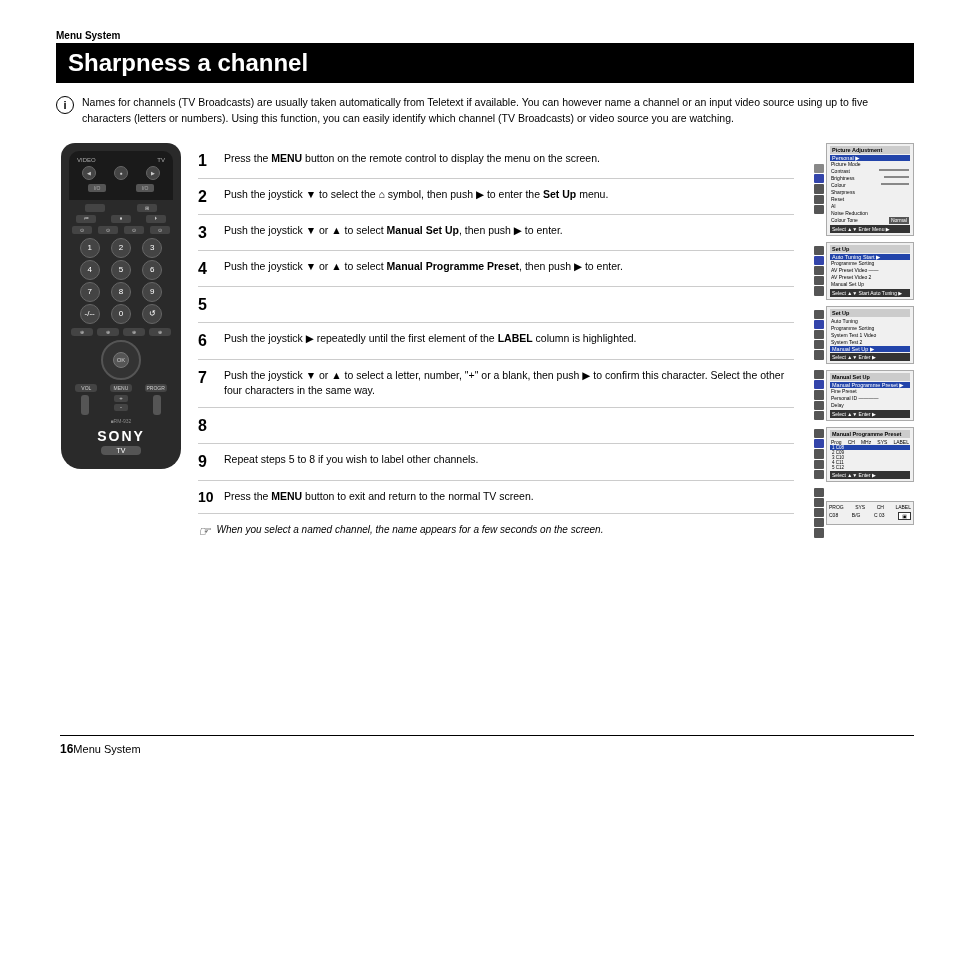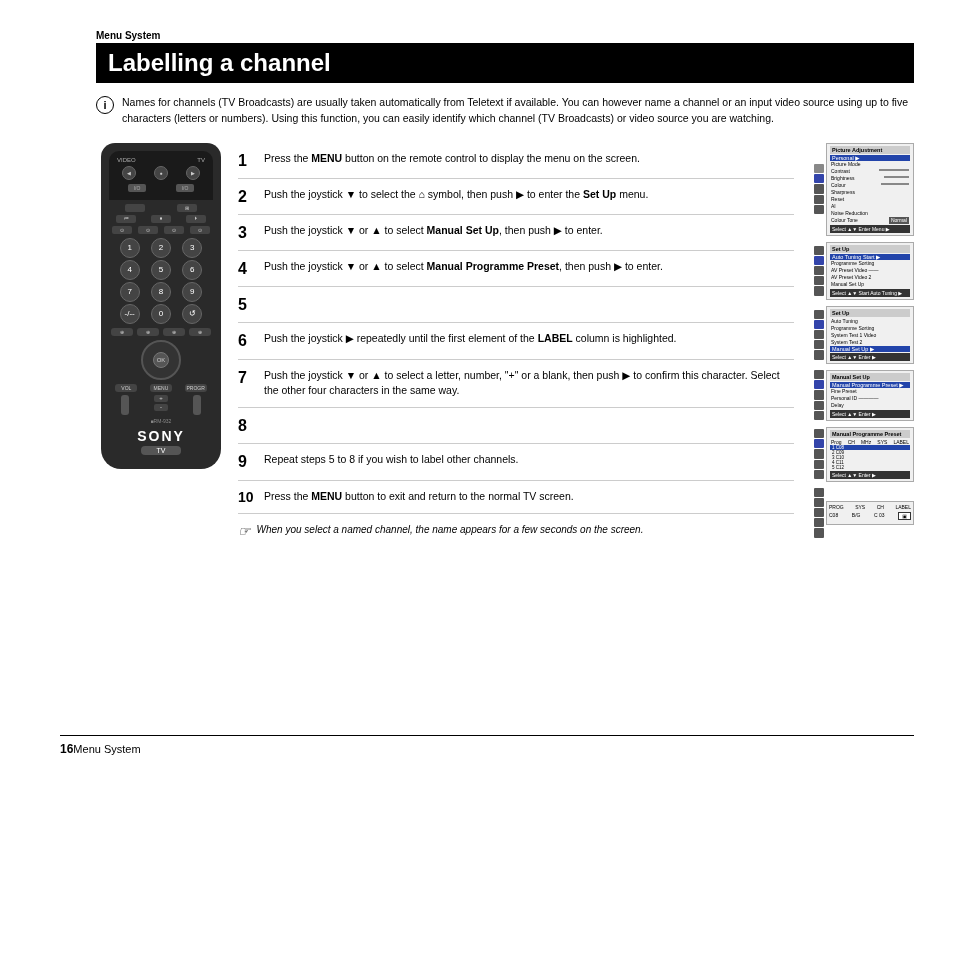--- a/index.html
+++ b/index.html
@@ -8,21 +8,21 @@
       height: 954px;
       background: #fff;
       font-family: Arial, Helvetica, sans-serif;
       font-size: 11px;
       color: #000;
       overflow: hidden;
     }
     .page {
       width: 954px;
       height: 776px;
-      padding: 30px 40px 20px 96px;
+      padding: 30px 40px 20px 56px;
       position: relative;
     }
     .menu-system-label {
       font-size: 10px;
       font-weight: bold;
       color: #000;
       margin-bottom: 2px;
     }
     .page-title-bar {
       background: #000;
@@ -345,21 +345,21 @@
       font-size: 14px;
       margin-top: -1px;
     }
   </style>
 </head>
 <body>
 
 <div class="page">
 
   <div class="menu-system-label">Menu System</div>
-  <div class="page-title-bar">Labelling a channel</div>
+  <div class="page-title-bar">Sharpness a channel</div>
 
   <div class="info-box">
     <div class="info-icon">i</div>
     <div>Names for channels (TV Broadcasts) are usually taken automatically from Teletext if available. You can however name a channel  or an input video source using up to five characters (letters or numbers). Using this function, you can easily identify which channel (TV Broadcasts) or video source you are watching.</div>
   </div>
 
   <div class="main-content">
 
     <div class="remote-column">
       <div class="remote">

